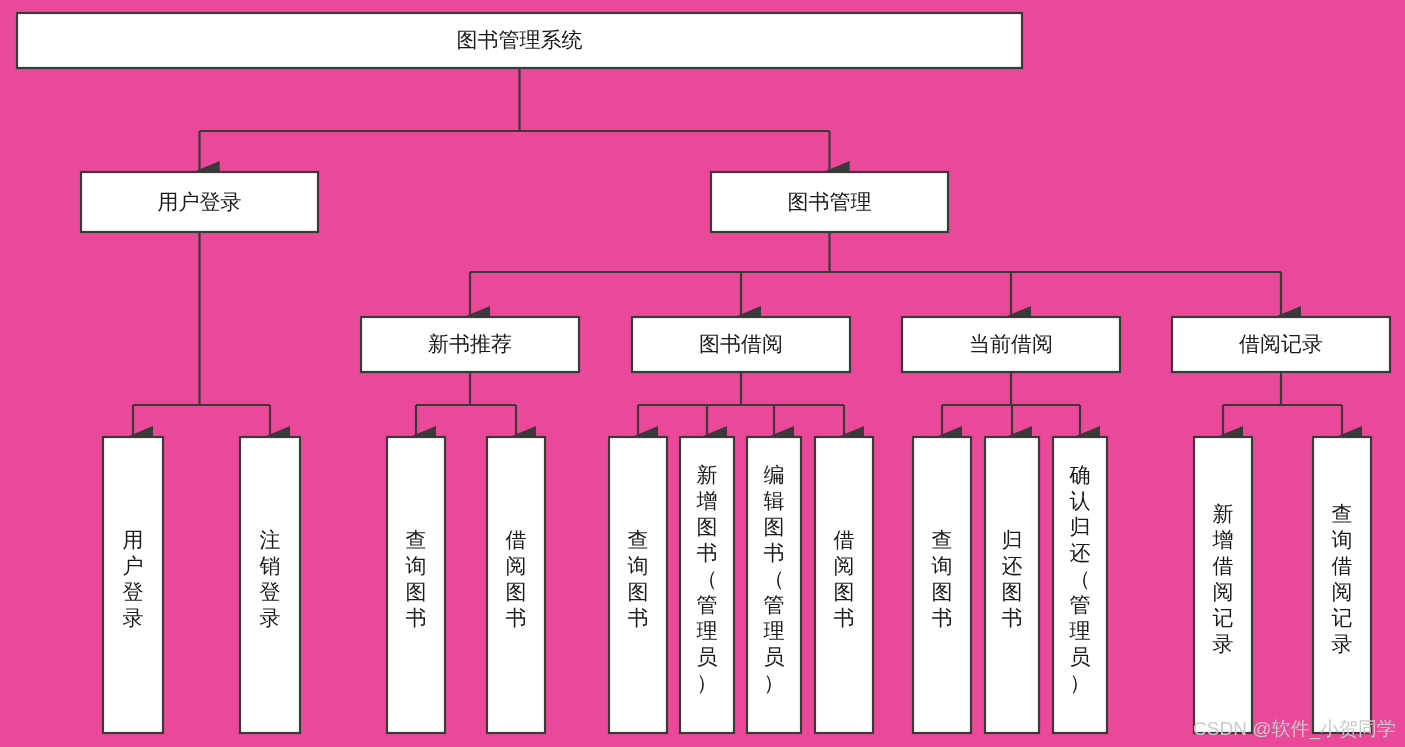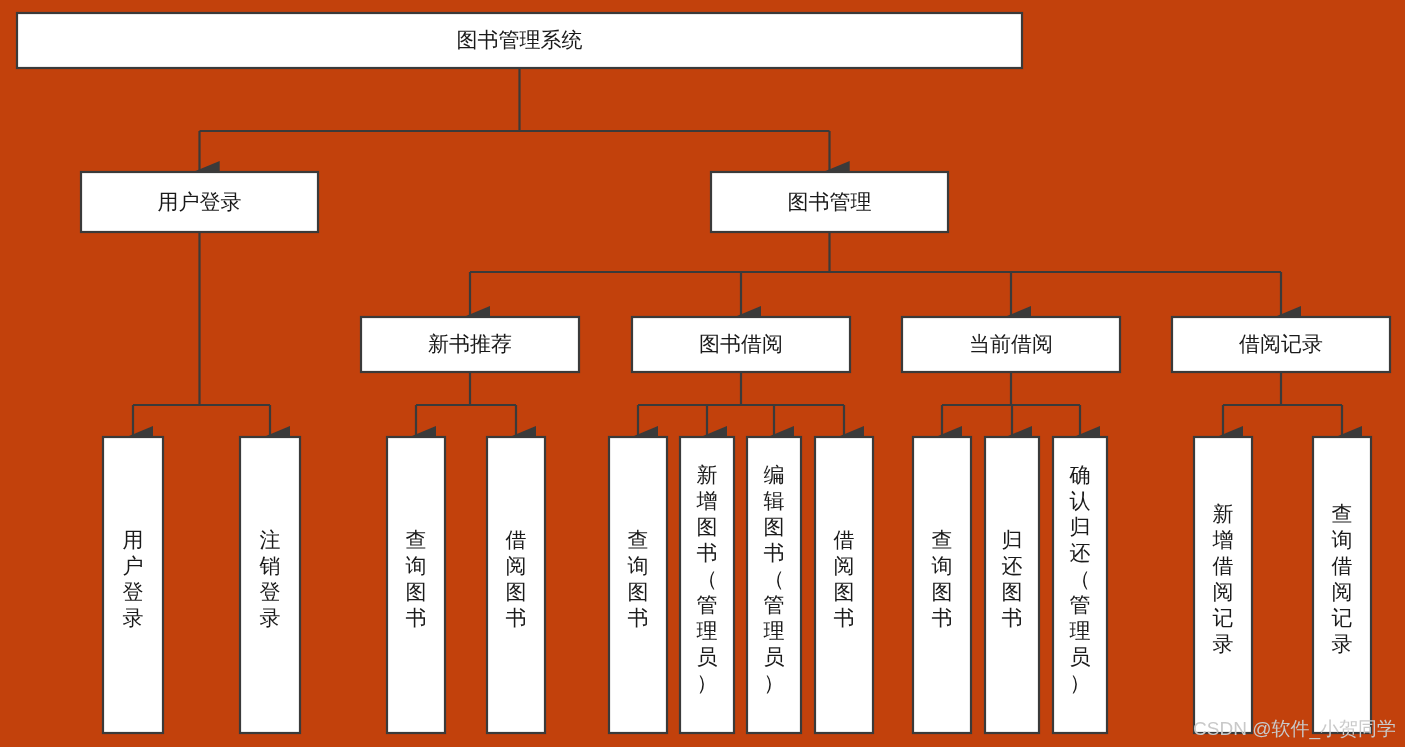--- a/index.html
+++ b/index.html
@@ -7,21 +7,21 @@
     padding: 0;
     background: #ffffff;
   }
   body {
     font-family: "Liberation Sans", "DejaVu Sans", sans-serif;
   }
   #diagram-root {
     position: relative;
     width: 1405px;
     height: 747px;
-    background: #c2410c;
+    background: #ec4899;
     overflow: hidden;
   }
   svg.diagram-canvas {
     position: absolute;
     top: 0;
     left: 0;
     width: 1405px;
     height: 747px;
     display: block;
   }

